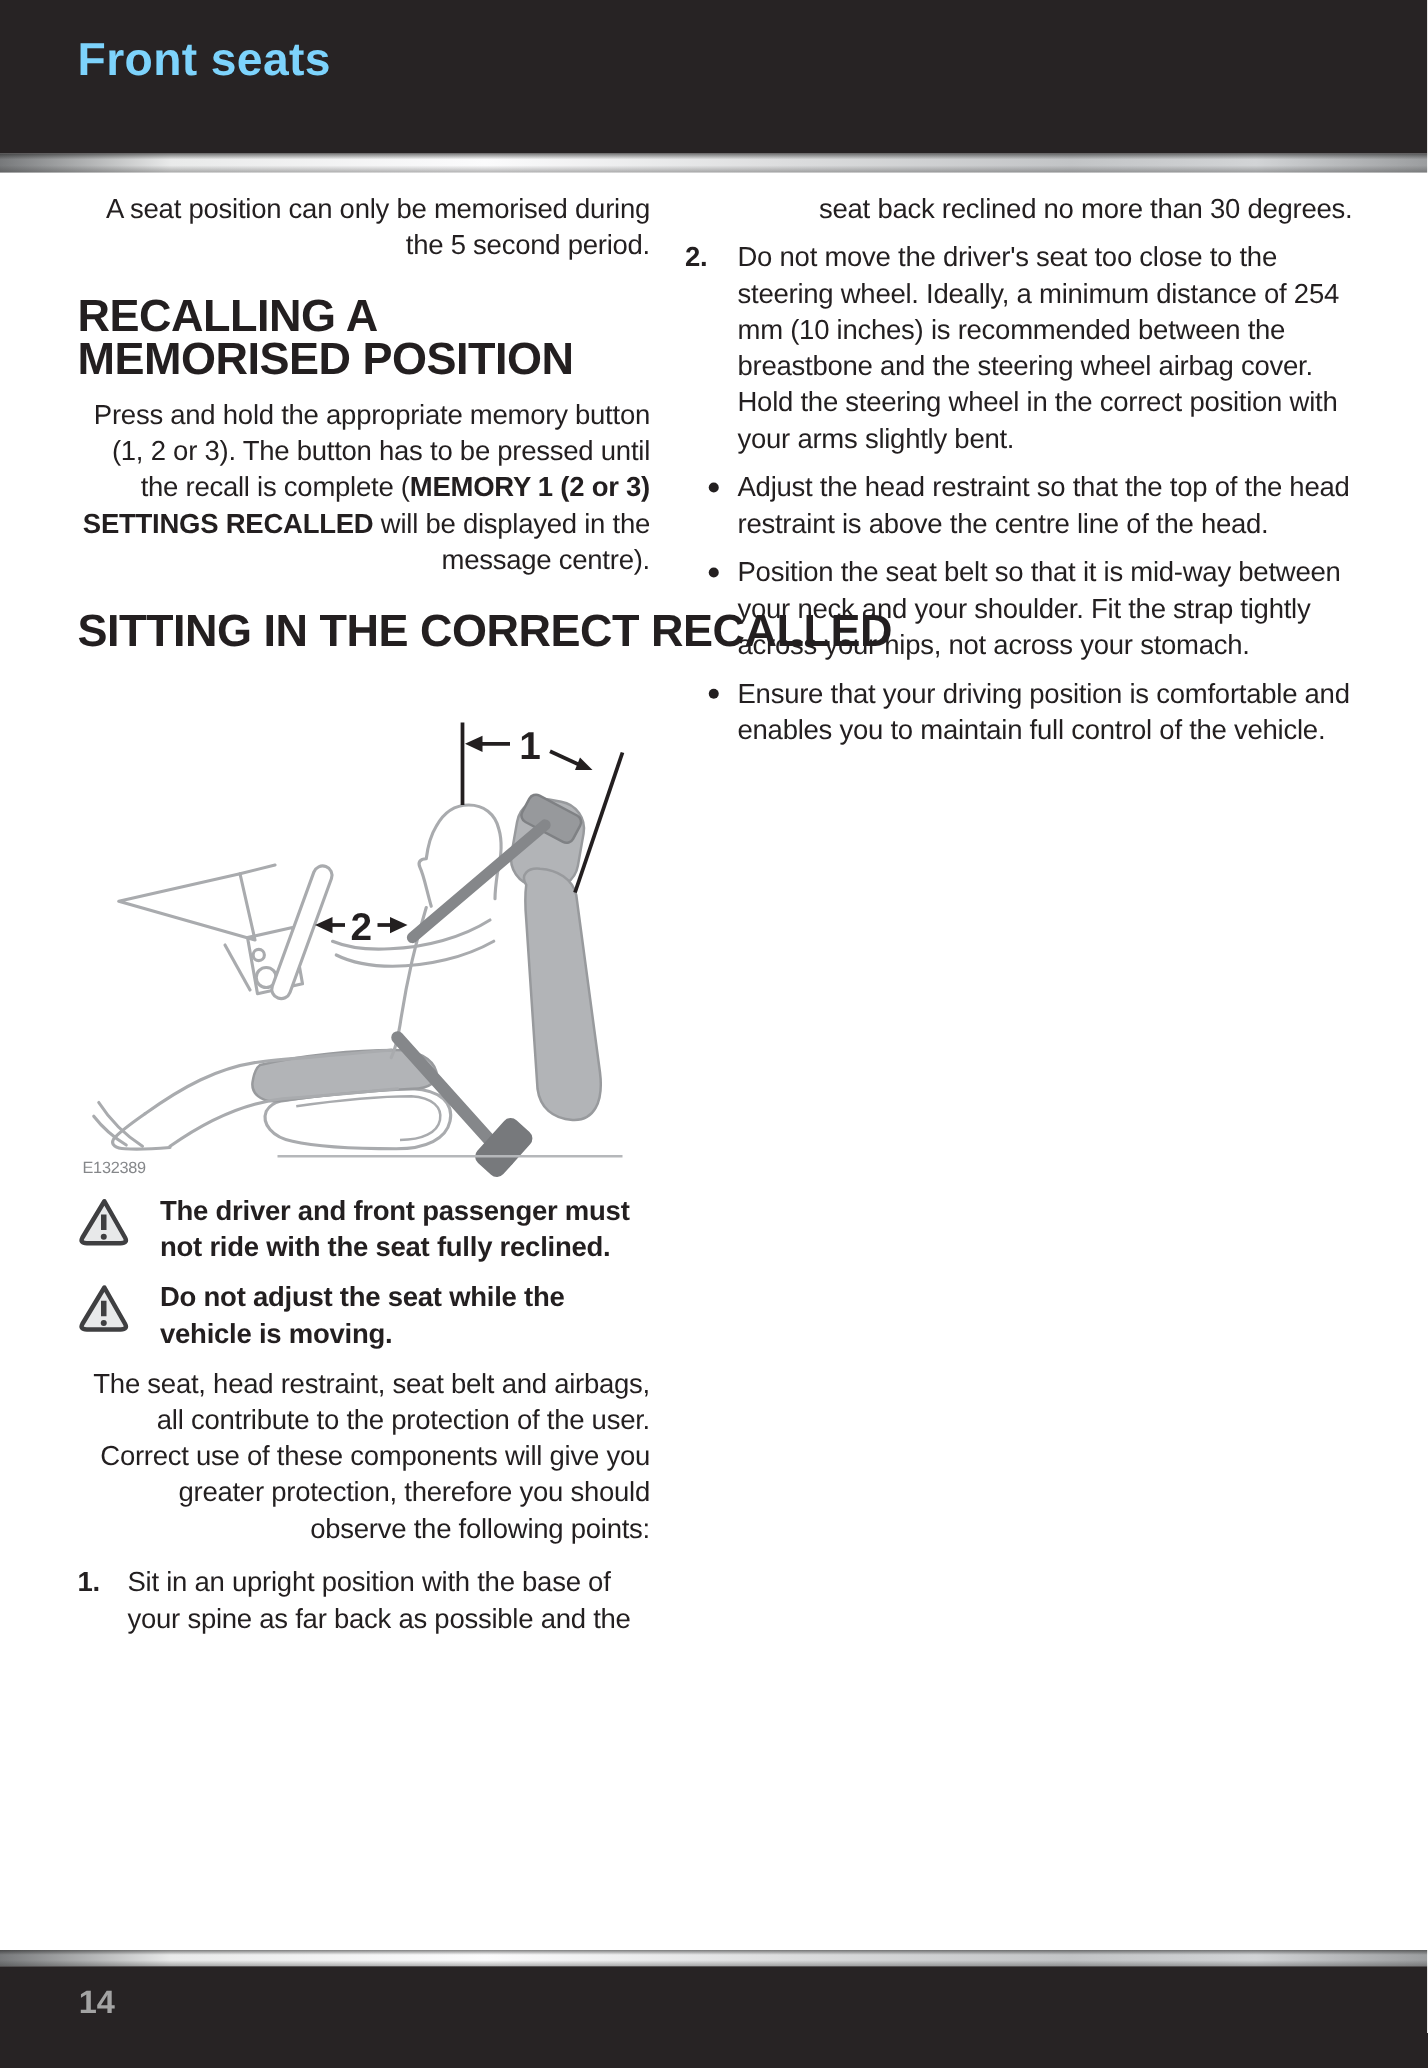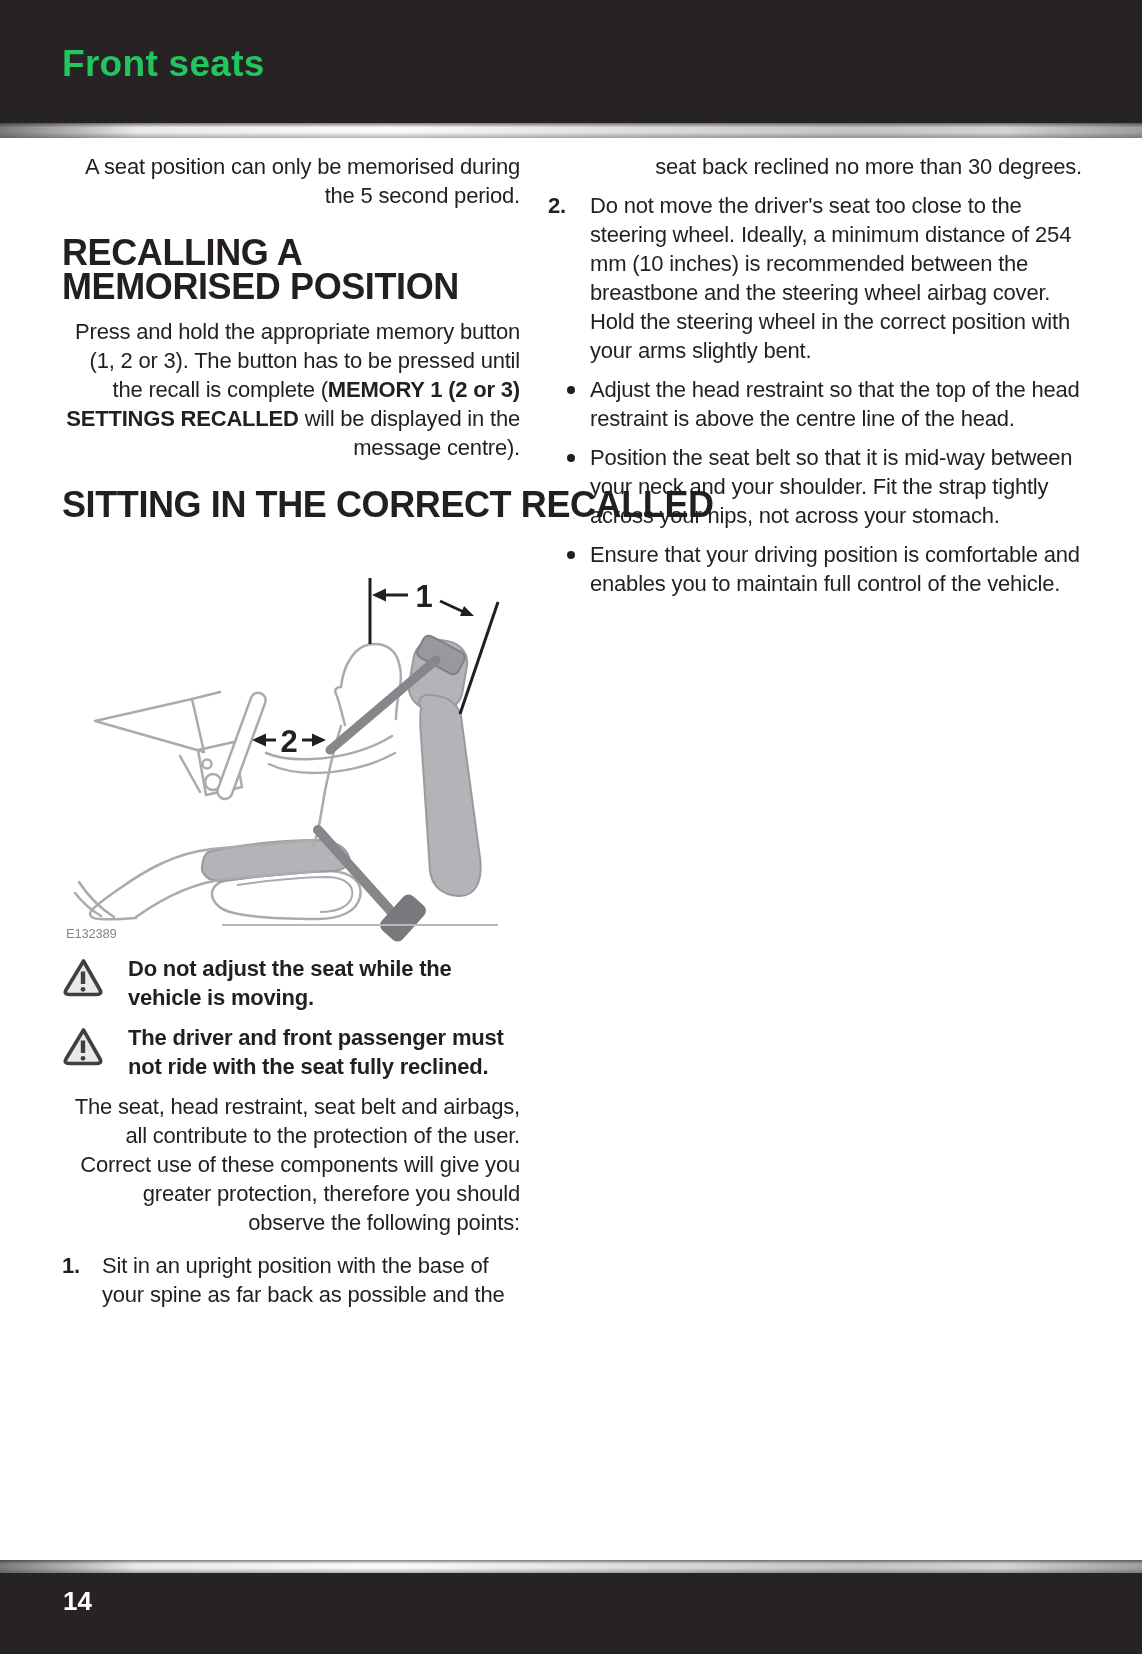--- a/index.html
+++ b/index.html
@@ -1,34 +1,34 @@
 <!DOCTYPE html>
 <html><head>
 <meta charset="utf-8">
 <style>
   html,body{margin:0;padding:0;background:#ffffff;}
   .page{position:relative;width:1142px;height:1654px;background:#ffffff;overflow:hidden;
         font-family:"Liberation Sans",sans-serif;color:#231f20;}
 
   
   .masthead{position:absolute;top:0;left:0;width:1142px;height:123px;background:#272324;}
-  .masthead h1{position:absolute;left:62px;top:42px;margin:0;font-size:37px;line-height:44px;
-               font-weight:bold;color:#22c55e;letter-spacing:0.3px;}
+  .masthead h1{position:absolute;left:62px;top:26px;margin:0;font-size:37px;line-height:44px;
+               font-weight:bold;color:#7dd3fc;letter-spacing:0.3px;}
   .stripe{position:absolute;left:0;width:1142px;height:15px;
     background:
       linear-gradient(180deg, rgba(30,30,30,0.55) 0%, rgba(255,255,255,0) 30%,
                       rgba(255,255,255,0) 62%, rgba(60,60,60,0.38) 100%),
       linear-gradient(90deg,#77797b 0%,#e9eaea 12%,#fbfbfc 34%,#dcddde 55%,
                       #c2c4c6 75%,#d2d4d6 88%,#9b9d9f 100%);}
   .stripe-top{top:123px;}
   .stripe-bottom{top:1560px;height:13px;}
 
   
   .footbar{position:absolute;top:1573px;left:0;width:1142px;height:81px;background:#272324;}
-  .page-number{position:absolute;left:63px;top:13px;font-size:26px;font-weight:bold;color:#ffffff;}
+  .page-number{position:absolute;left:63px;top:13px;font-size:26px;font-weight:bold;color:#a3a3a3;}
 
   
   .col{position:absolute;top:152px;font-size:22px;line-height:29px;letter-spacing:-0.2px;}
   .col-left{left:62px;width:458px;}
   .col-right{left:548px;width:534px;}
   .col p{margin:0 0 10px 0;text-align:right;}
   h2{font-size:36px;line-height:34px;font-weight:bold;letter-spacing:-0.4px;margin:26px 0 13px 0;}
   h2.nowrap{white-space:nowrap;}
   .bold{font-weight:bold;}
 
@@ -134,31 +134,31 @@
     </div>
 
     <div class="warning">
       <span class="w-icon">
         <svg width="42" height="40" viewBox="0 0 42 40">
           <path d="M21.5,4 L38,33 Q40.5,37.5 34.5,37.5 L7.5,37.5 Q1.5,37.5 4,33 Z" fill="#e8e9ea" stroke="#3f3f41" stroke-width="3.6" stroke-linejoin="round"></path>
           <line x1="21" y1="14.5" x2="21" y2="27" stroke="#3f3f41" stroke-width="4.4"></line>
           <circle cx="21" cy="32.3" r="2.4" fill="#3f3f41"></circle>
         </svg>
       </span>
-      <span class="w-text">Do not adjust the seat while the vehicle is moving.</span>
+      <span class="w-text">The driver and front passenger must not ride with the seat fully reclined.</span>
     </div>
     <div class="warning">
       <span class="w-icon">
         <svg width="42" height="40" viewBox="0 0 42 40">
           <path d="M21.5,4 L38,33 Q40.5,37.5 34.5,37.5 L7.5,37.5 Q1.5,37.5 4,33 Z" fill="#e8e9ea" stroke="#3f3f41" stroke-width="3.6" stroke-linejoin="round"></path>
           <line x1="21" y1="14.5" x2="21" y2="27" stroke="#3f3f41" stroke-width="4.4"></line>
           <circle cx="21" cy="32.3" r="2.4" fill="#3f3f41"></circle>
         </svg>
       </span>
-      <span class="w-text">The driver and front passenger must not ride with the seat fully reclined.</span>
+      <span class="w-text">Do not adjust the seat while the vehicle is moving.</span>
     </div>
 
     <p>The seat, head restraint, seat belt and airbags, all contribute to the protection of the user. Correct use of these components will give you greater protection, therefore you should observe the following points:</p>
 
     <div class="list-item">
       <span class="num">1.</span>
       <span>Sit in an upright position with the base of your spine as far back as possible and the</span>
     </div>
   </div>
 

